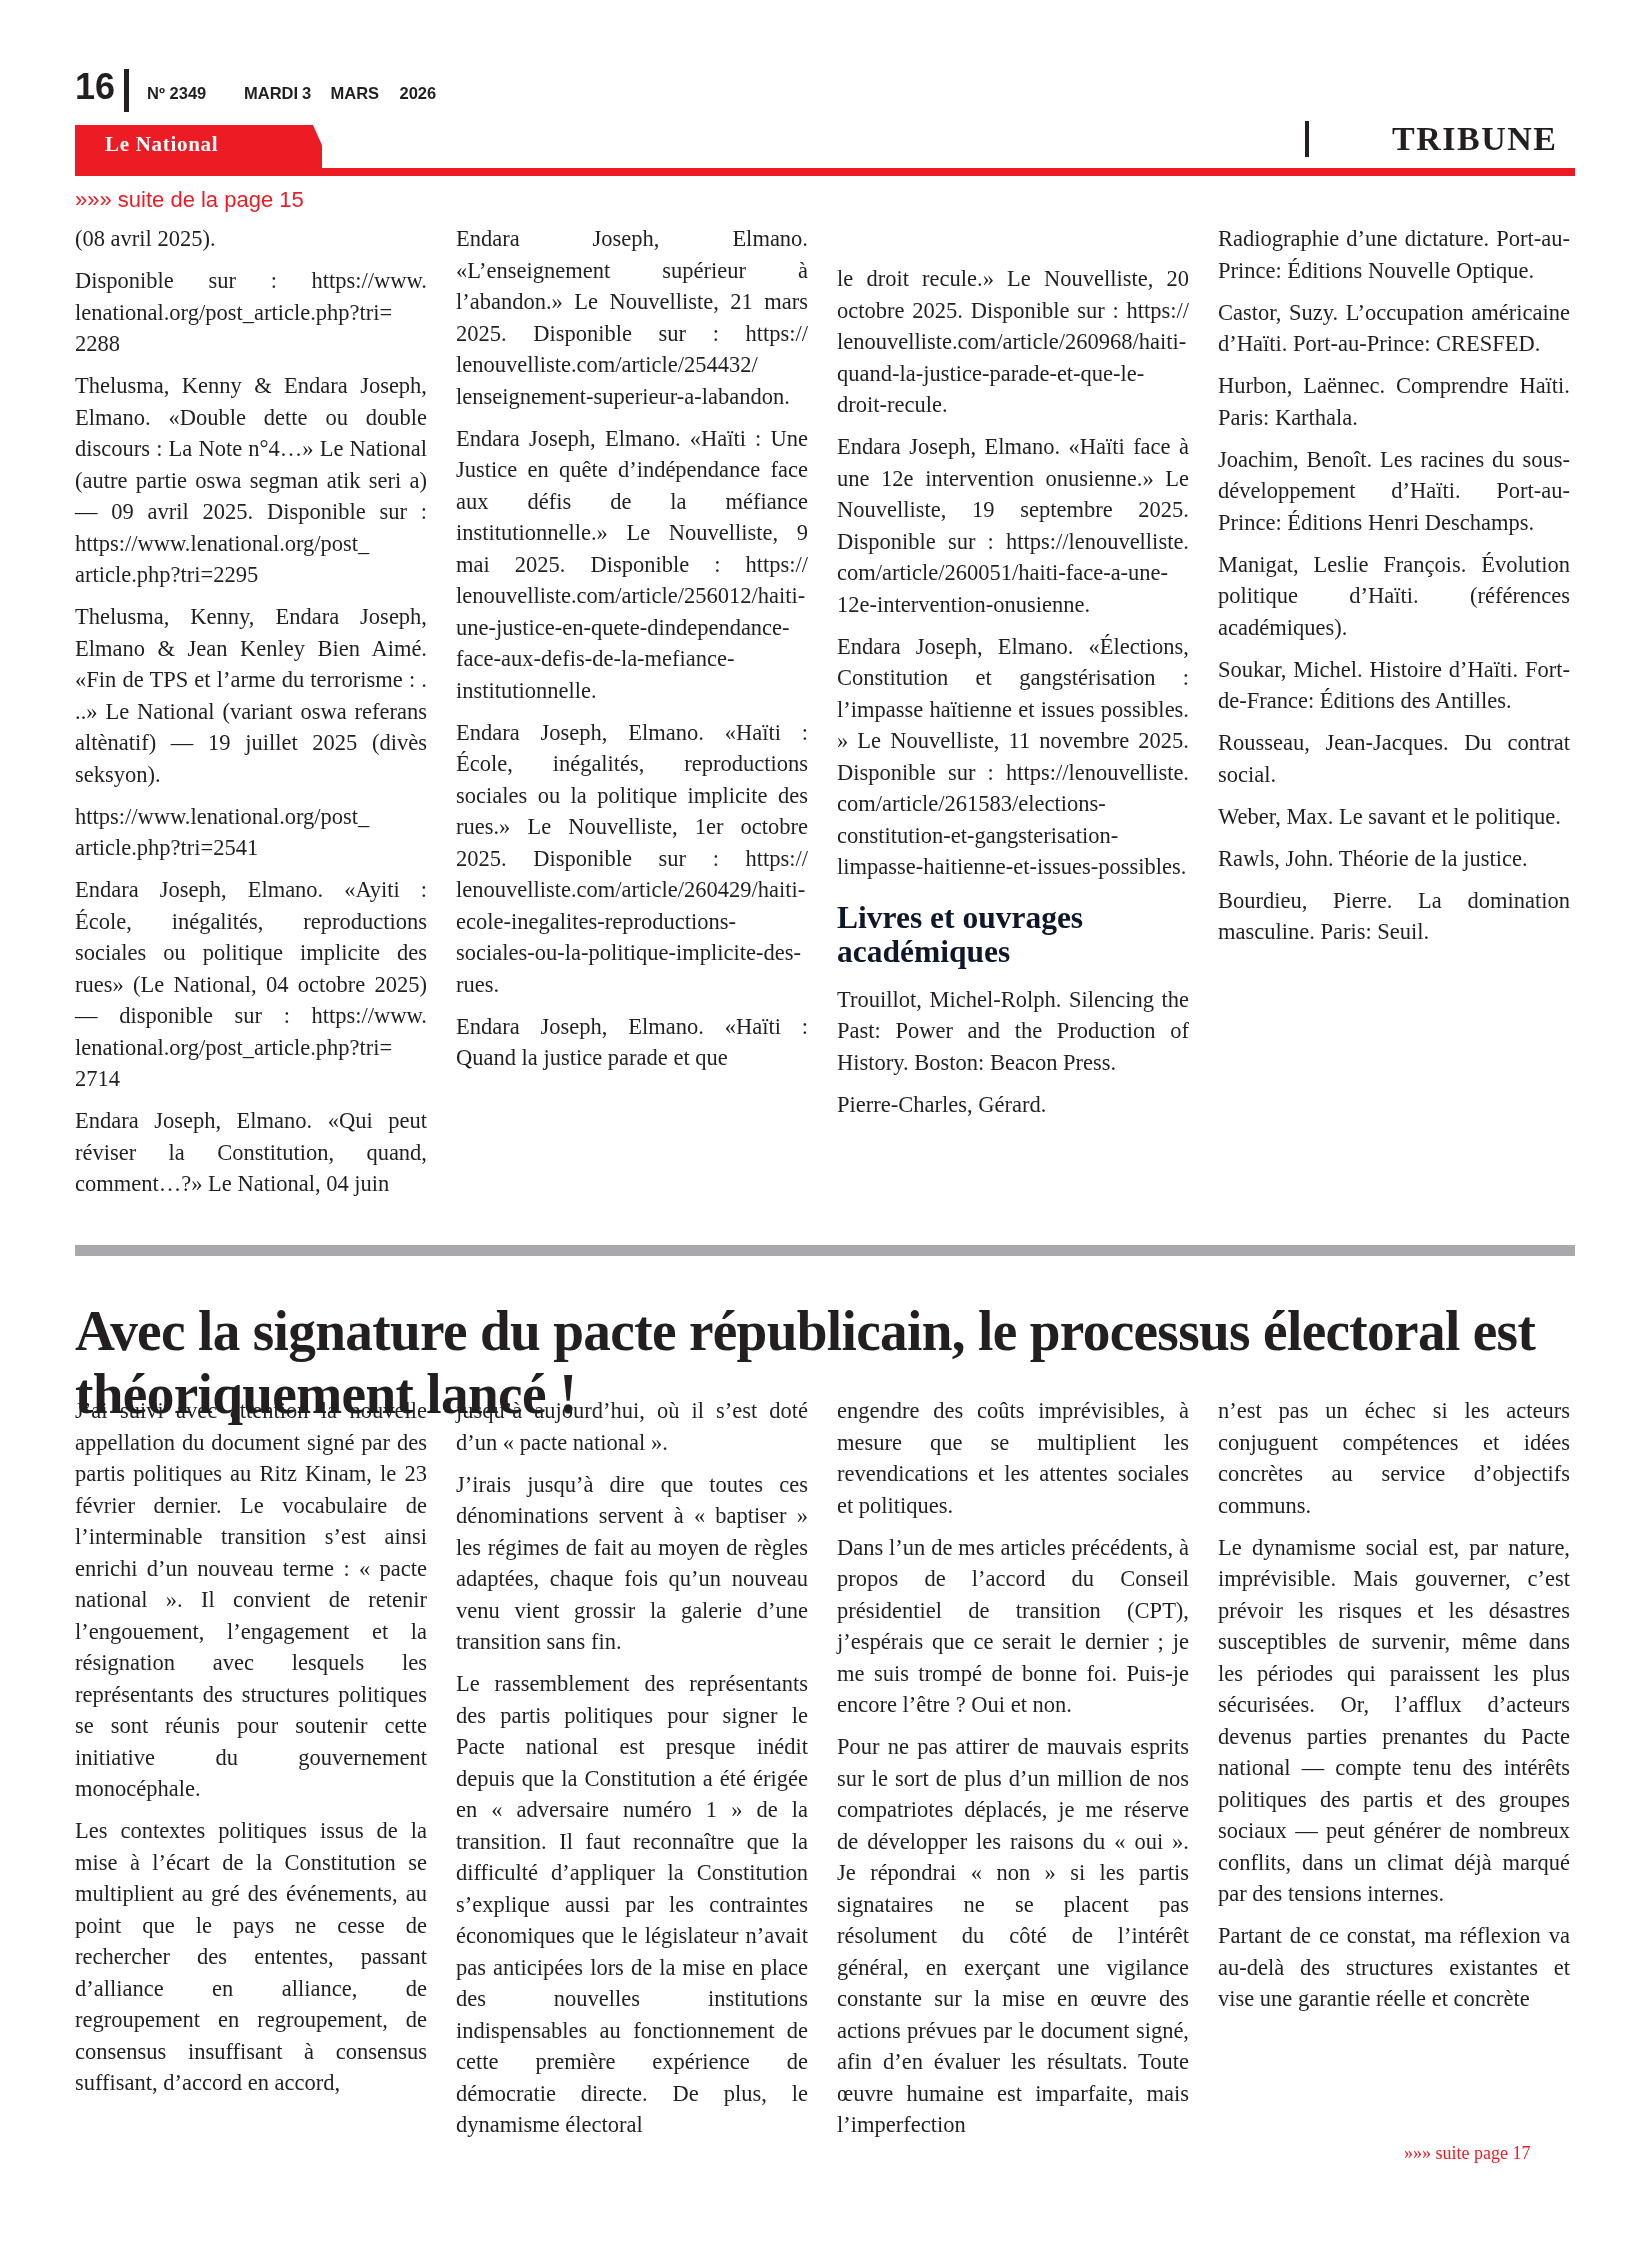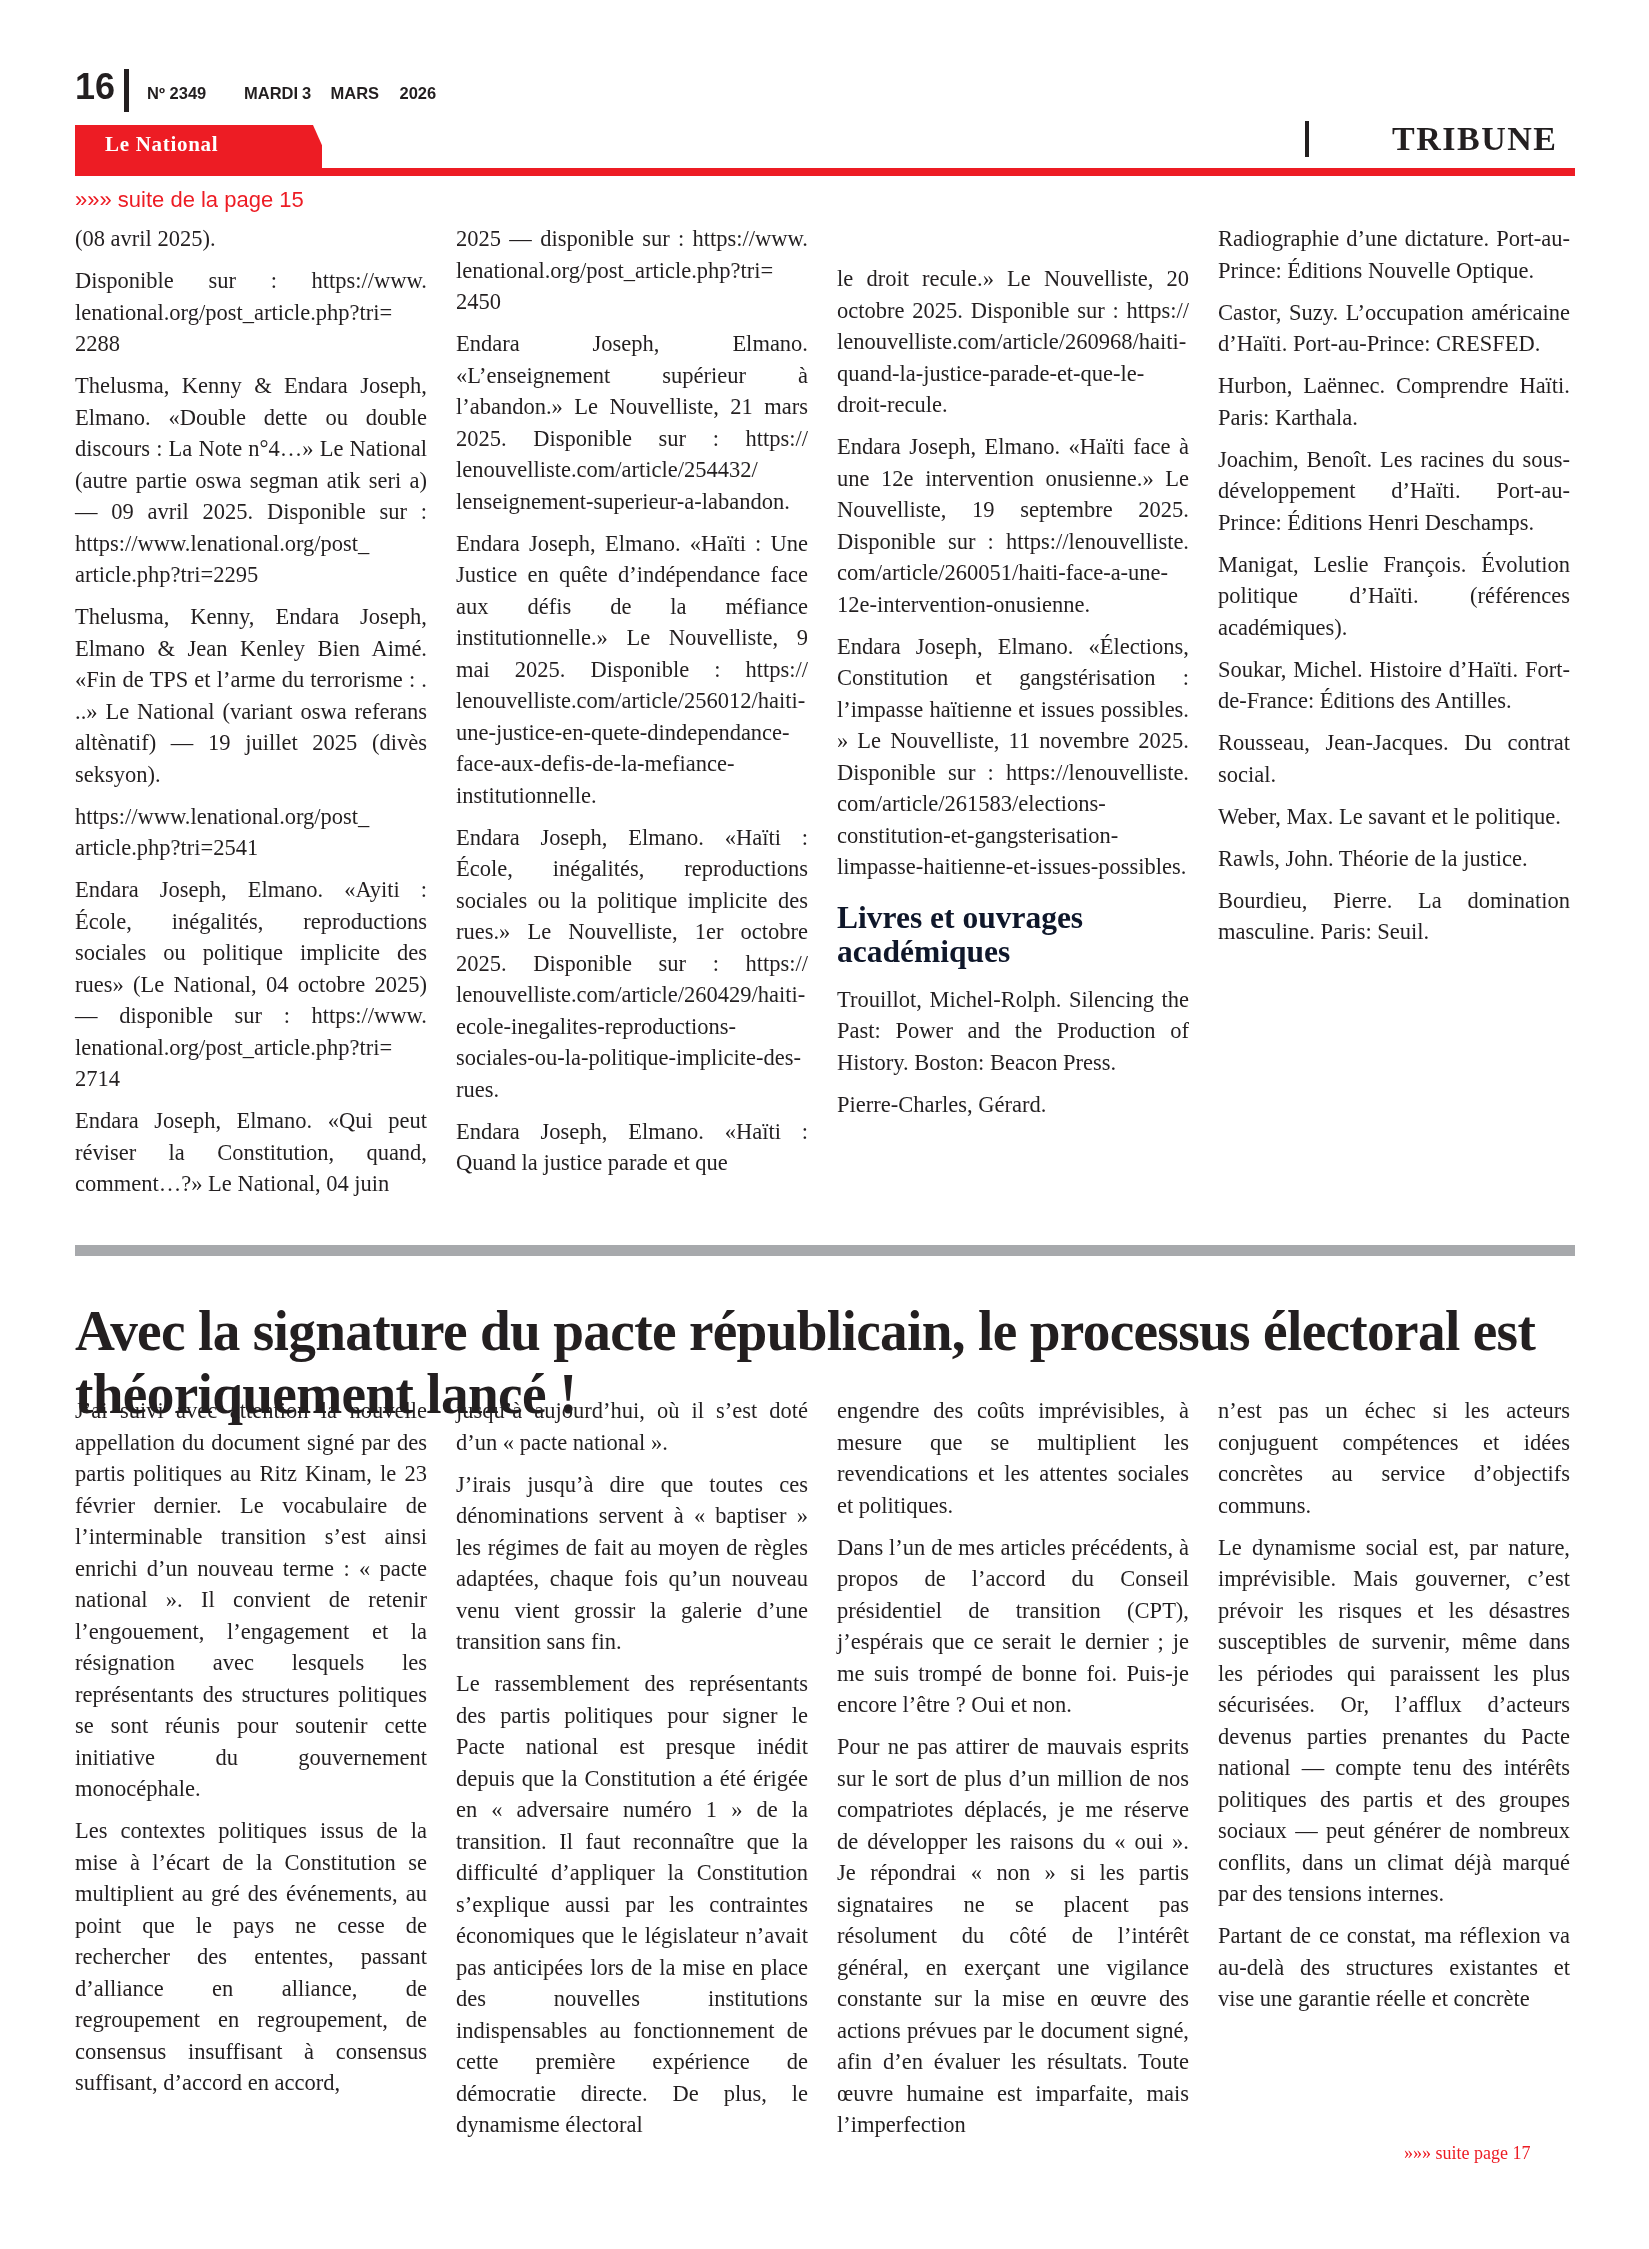--- a/index.html
+++ b/index.html
@@ -70,21 +70,20 @@
   <p>(08 avril 2025).</p>
   <p>Disponible sur : https:/​/​www.​lenational.​org/​post_​article.​php?​tri=​2288</p>
   <p>Thelusma, Kenny &amp; Endara Joseph, Elmano. «Double dette ou double discours : La Note n°4…» Le National (autre partie oswa segman atik seri a) — 09 avril 2025. Disponible sur : https:/​/​www.​lenational.​org/​post_​article.​php?​tri=​2295</p>
   <p>Thelusma, Kenny, Endara Joseph, Elmano &amp; Jean Kenley Bien Aimé. «Fin de TPS et l’arme du terrorisme : .​.​.​» Le National (variant oswa referans altènatif) — 19 juillet 2025 (divès seksyon).</p>
   <p>https:/​/​www.​lenational.​org/​post_​article.​php?​tri=​2541</p>
   <p>Endara Joseph, Elmano. «Ayiti : École, inégalités, reproductions sociales ou politique implicite des rues» (Le National, 04 octobre 2025) — disponible sur : https:/​/​www.​lenational.​org/​post_​article.​php?​tri=​2714</p>
   <p>Endara Joseph, Elmano. «Qui peut réviser la Constitution, quand, comment…?​» Le National, 04 juin</p>
 </div>
 
 <div class="col top-c2">
-  <p>2025 — disponible sur : https:/​/​www.​lenational.​org/​post_​article.​php?​tri=​2450</p>
   <p>Endara Joseph, Elmano. «L’enseignement supérieur à l’abandon.​» Le Nouvelliste, 21 mars 2025. Disponible sur : https:/​/​lenouvelliste.​com/​article/​254432/​lenseignement-​superieur-​a-​labandon.</p>
   <p>Endara Joseph, Elmano. «Haïti : Une Justice en quête d’indépendance face aux défis de la méfiance institutionnelle.​» Le Nouvelliste, 9 mai 2025. Disponible : https:/​/​lenouvelliste.​com/​article/​256012/​haiti-​une-​justice-​en-​quete-​dindependance-​face-​aux-​defis-​de-​la-​mefiance-​institutionnelle.</p>
   <p>Endara Joseph, Elmano. «Haïti : École, inégalités, reproductions sociales ou la politique implicite des rues.​» Le Nouvelliste, 1er octobre 2025. Disponible sur : https:/​/​lenouvelliste.​com/​article/​260429/​haiti-​ecole-​inegalites-​reproductions-​sociales-​ou-​la-​politique-​implicite-​des-​rues.</p>
   <p>Endara Joseph, Elmano. «Haïti : Quand la justice parade et que</p>
 </div>
 
 <div class="col top-c3">
   <p>le droit recule.​» Le Nouvelliste, 20 octobre 2025. Disponible sur : https:/​/​lenouvelliste.​com/​article/​260968/​haiti-​quand-​la-​justice-​parade-​et-​que-​le-​droit-​recule.</p>
   <p>Endara Joseph, Elmano. «Haïti face à une 12e intervention onusienne.​» Le Nouvelliste, 19 septembre 2025. Disponible sur : https:/​/​lenouvelliste.​com/​article/​260051/​haiti-​face-​a-​une-​12e-​intervention-​onusienne.</p>
   <p>Endara Joseph, Elmano. «Élections, Constitution et gangstérisation : l’impasse haïtienne et issues possibles.​» Le Nouvelliste, 11 novembre 2025. Disponible sur : https:/​/​lenouvelliste.​com/​article/​261583/​elections-​constitution-​et-​gangsterisation-​limpasse-​haitienne-​et-​issues-​possibles.</p>

